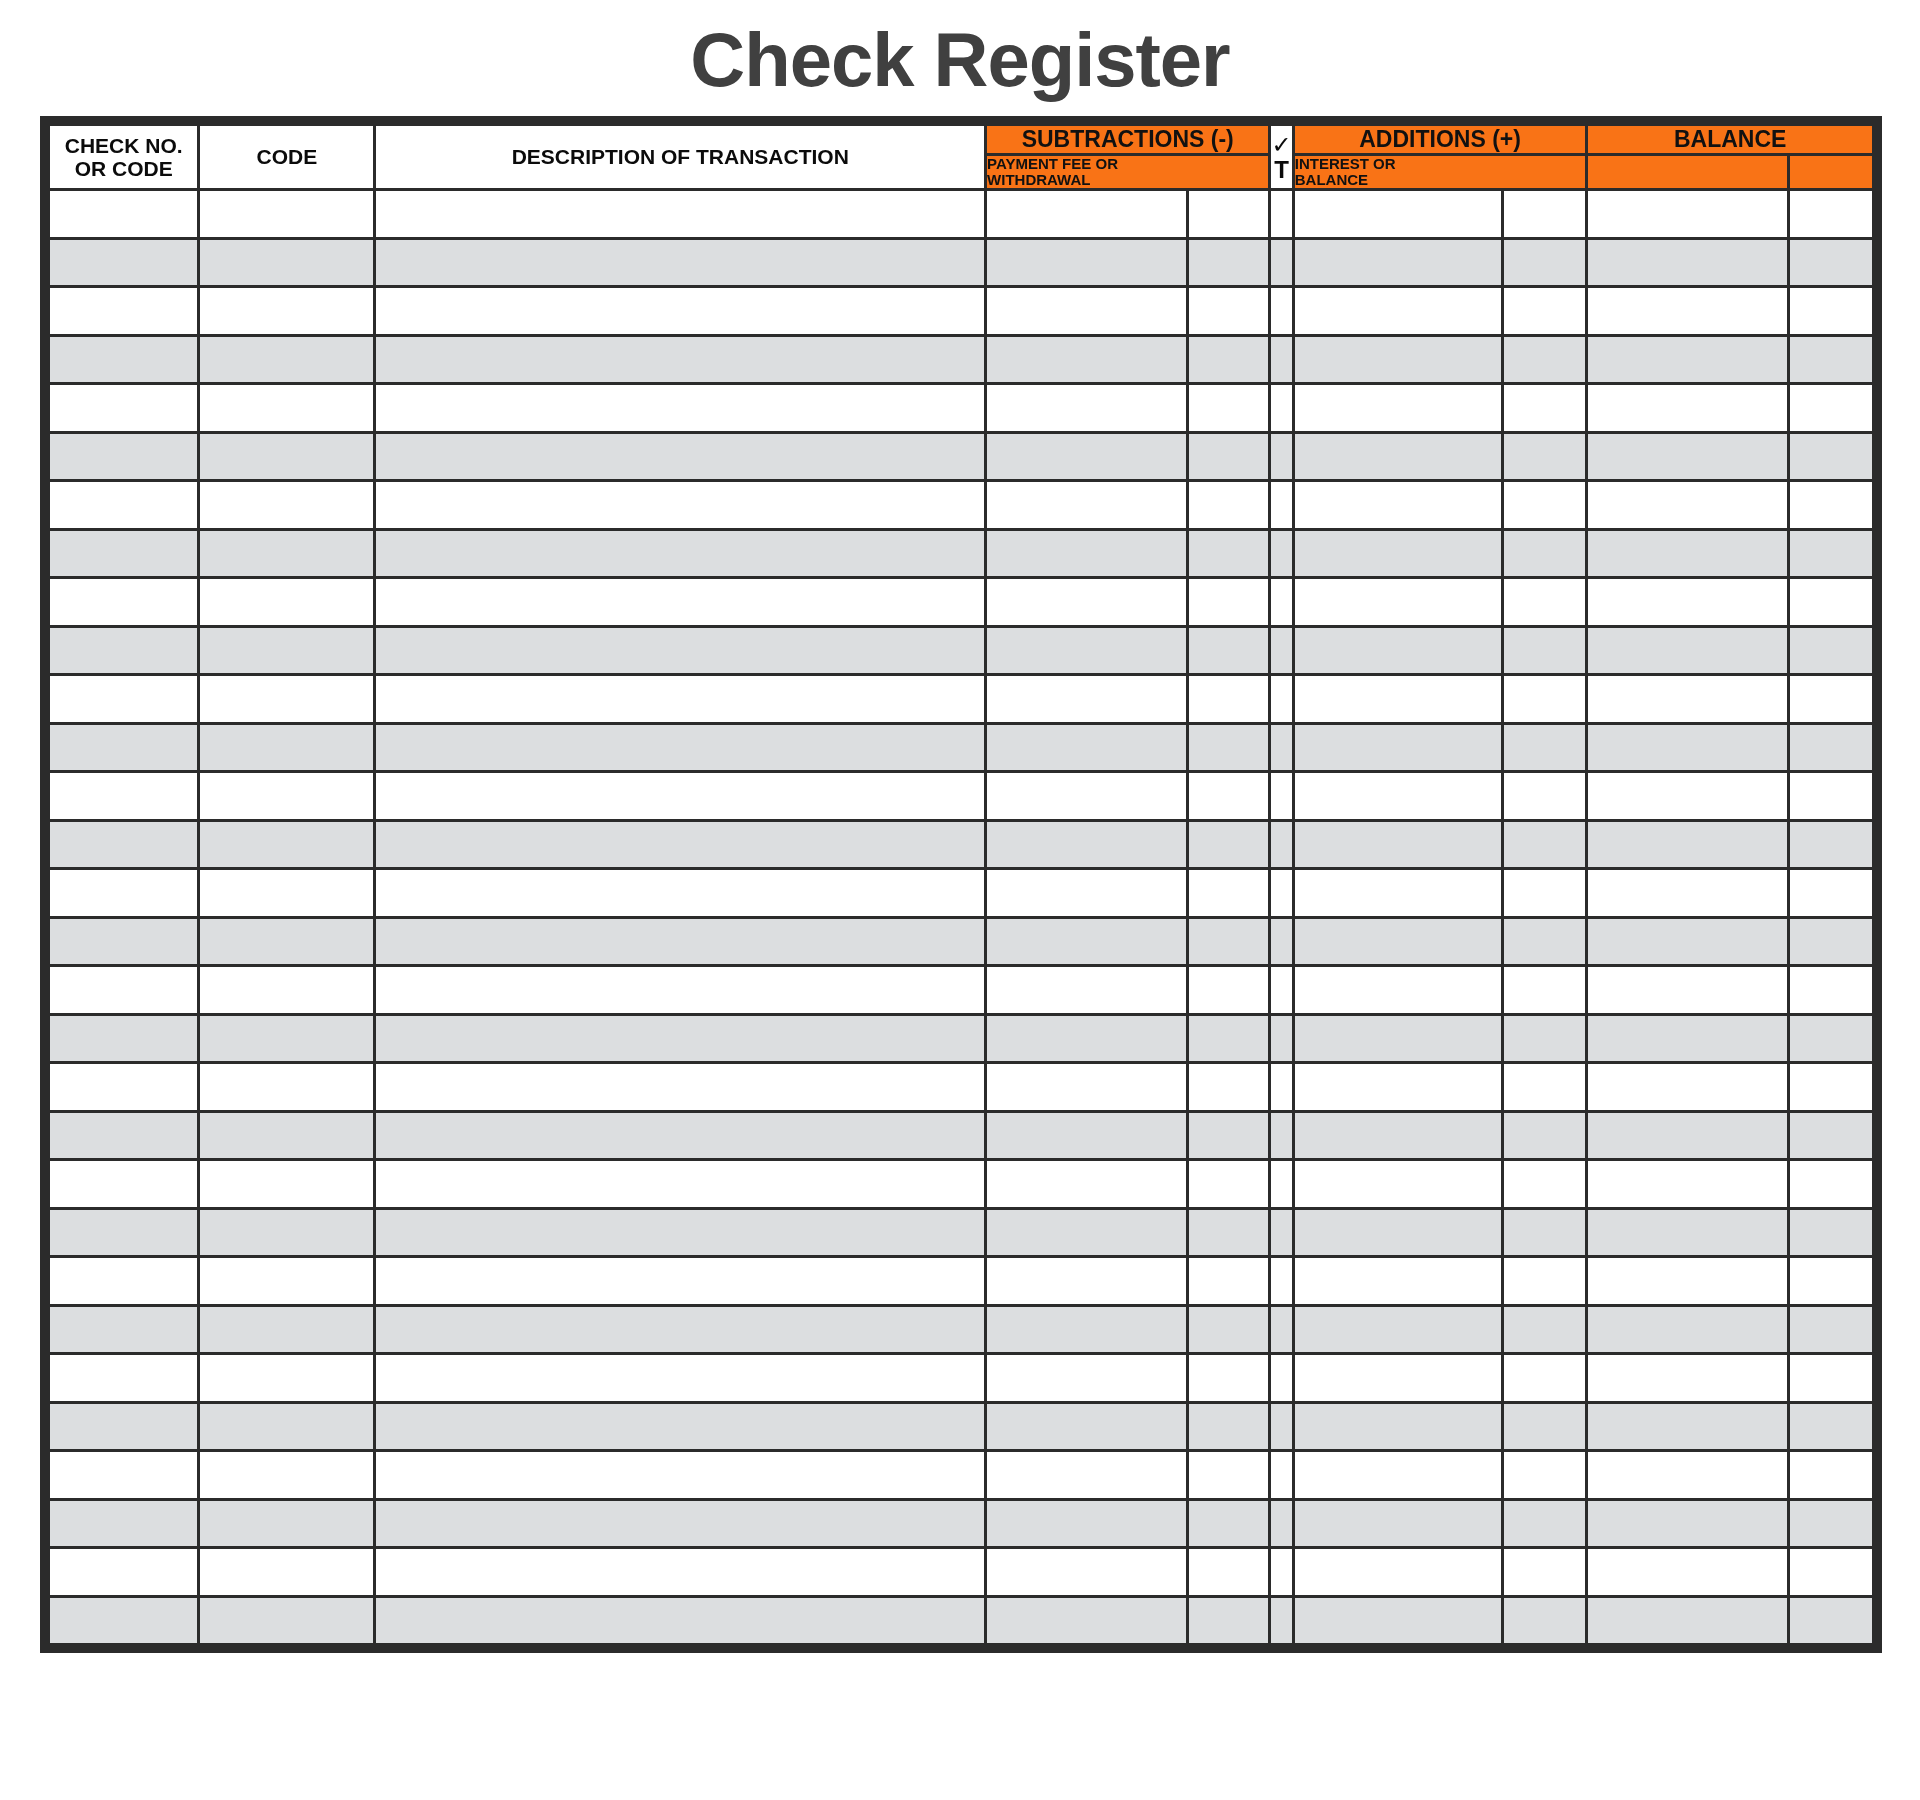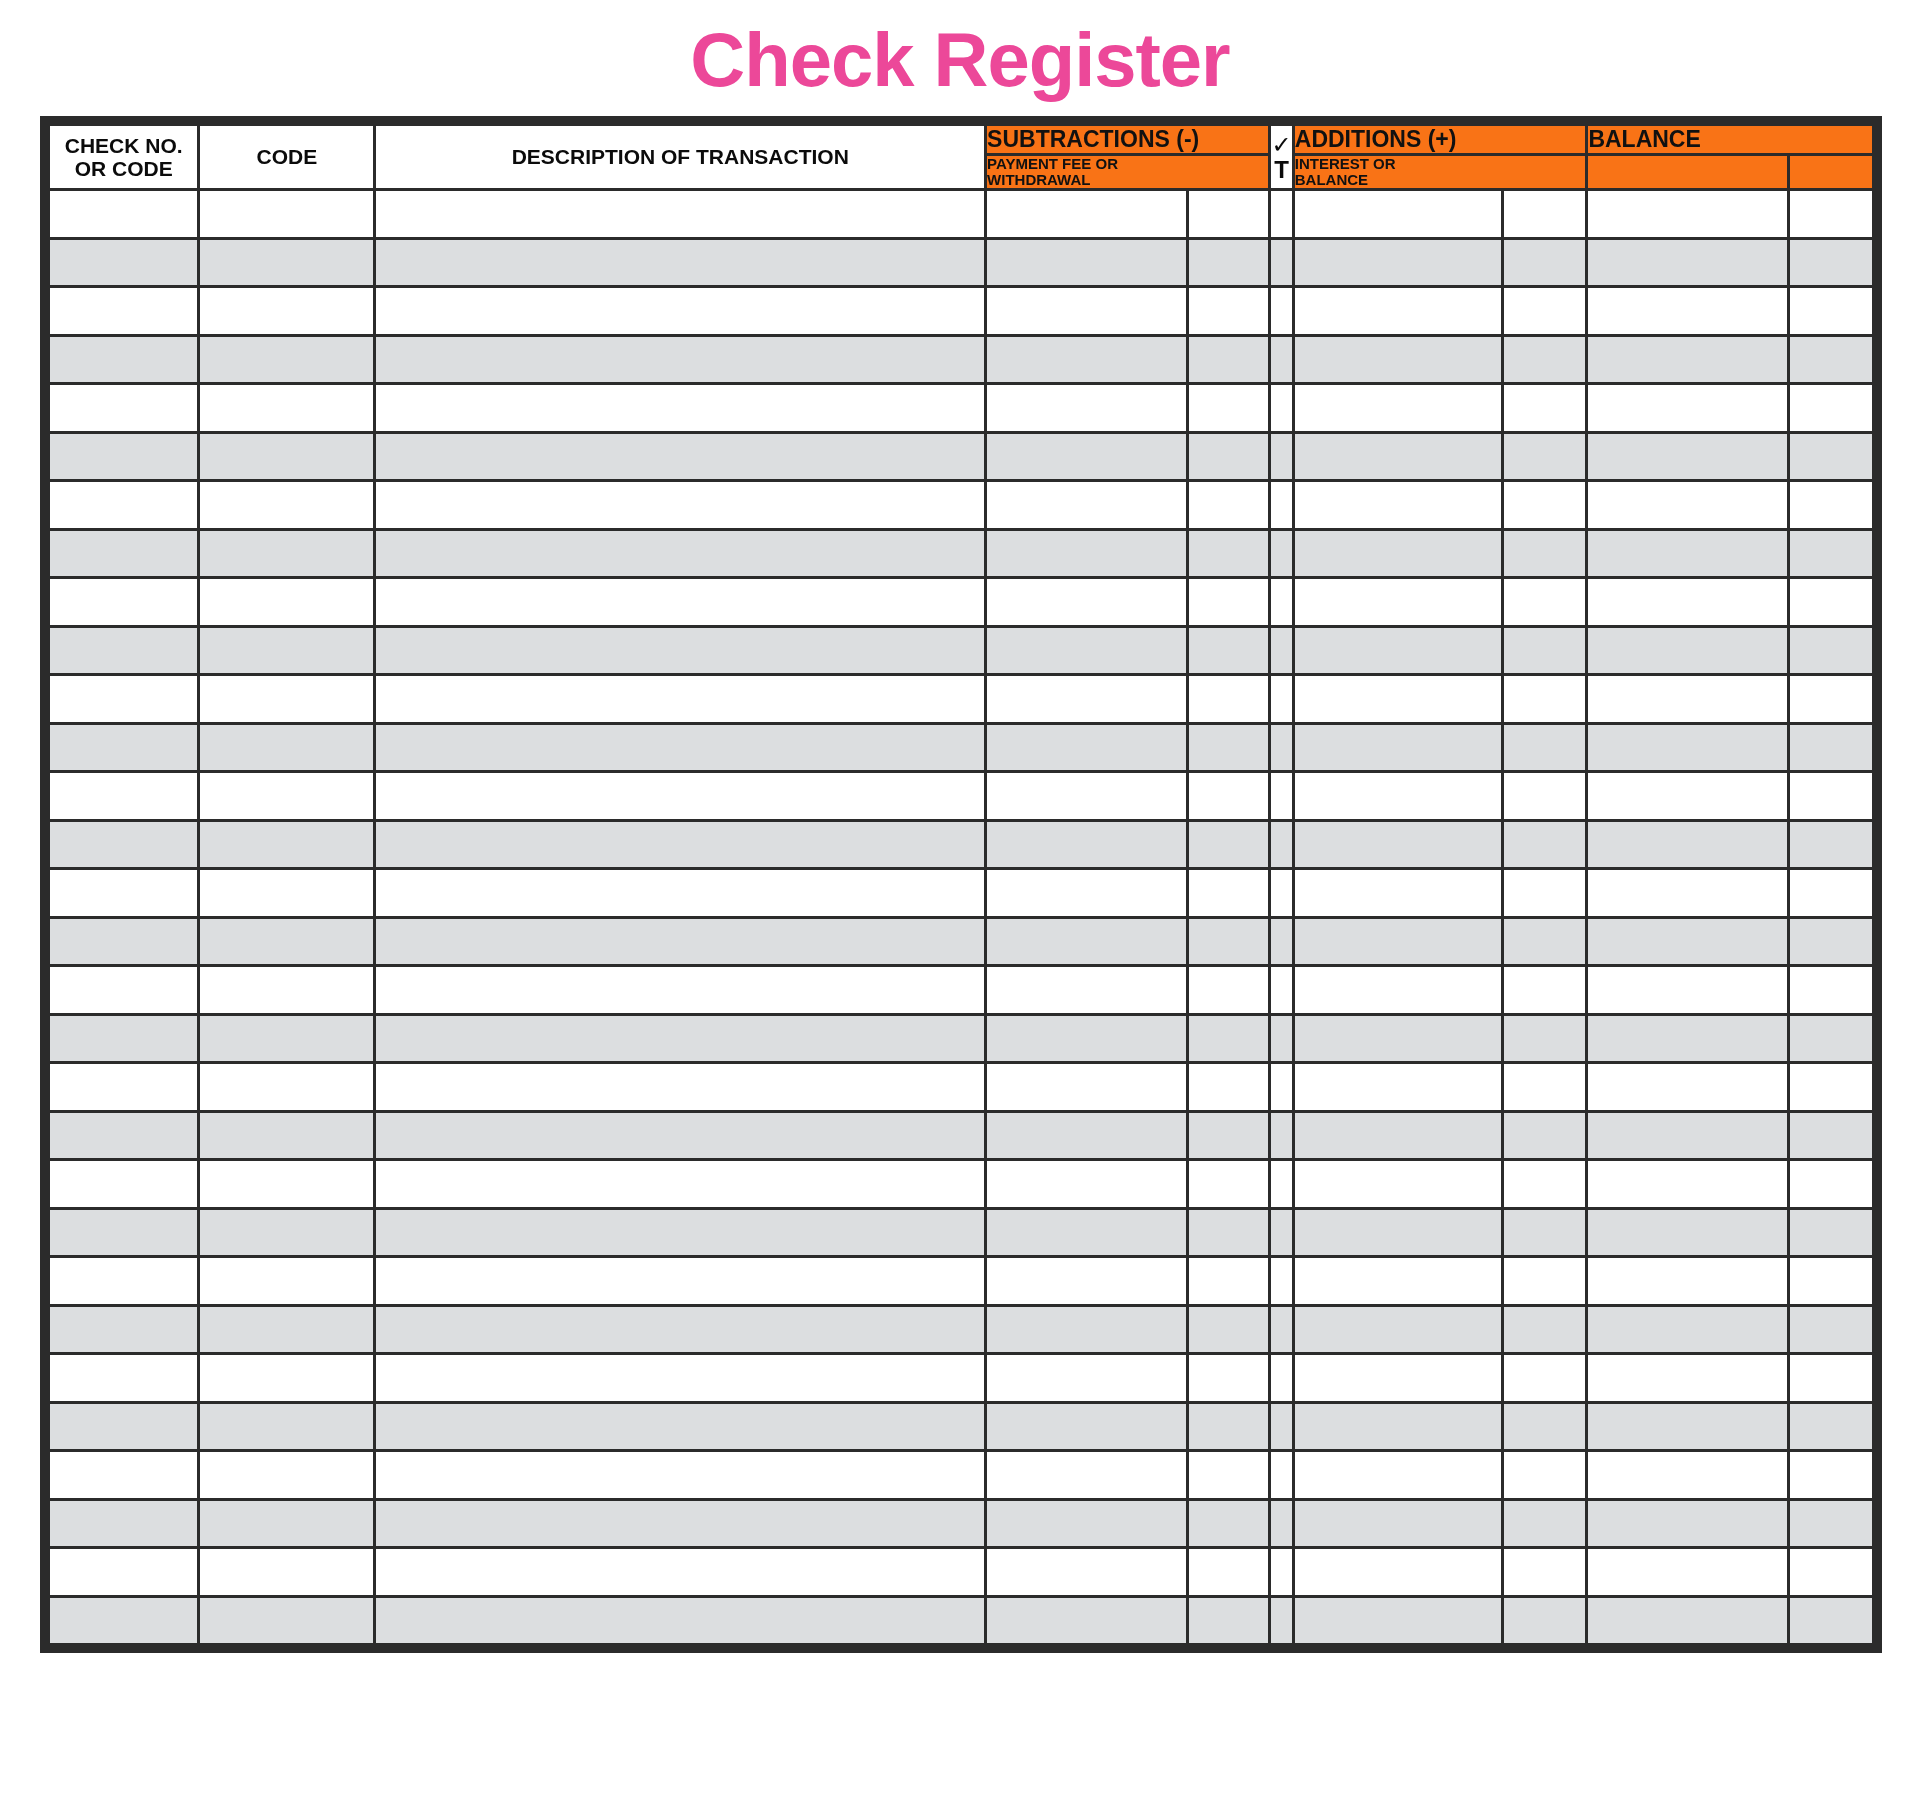--- a/index.html
+++ b/index.html
@@ -23,21 +23,21 @@
   }
   .title {
     text-align: center;
     font-family: "Liberation Sans", sans-serif;
     font-weight: bold;
     font-size: 76px;
     line-height: 1.0;
     letter-spacing: -1px;
     padding-top: 22px;
     padding-bottom: 18px;
-    color: #ec4899;
+    color: #404040;
   }
   .register-wrap {
     margin: 0 38px 0 40px;
     border-top: 7px solid #2b2b2b;
     border-bottom: 7px solid #2b2b2b;
     border-left: 7px solid #2b2b2b;
     border-right: 7px solid #2b2b2b;
     box-sizing: border-box;
   }
   table.register {
@@ -59,21 +59,21 @@
     font-weight: bold;
     font-size: 21px;
     line-height: 1.12;
     color: #0b0b0b;
     background: #ffffff;
     padding: 4px 2px;
   }
   .hdr-top {
     font-size: 23px;
     font-weight: bold;
-    text-align: left;
+    text-align: center;
     padding: 5px 2px 4px 2px;
     border-bottom: 3px solid #2b2b2b;
   }
   .hdr-sub {
     font-size: 15px;
     font-weight: bold;
     text-align: left;
     line-height: 1.08;
     padding: 3px 2px 5px 2px;
     letter-spacing: 0px;

